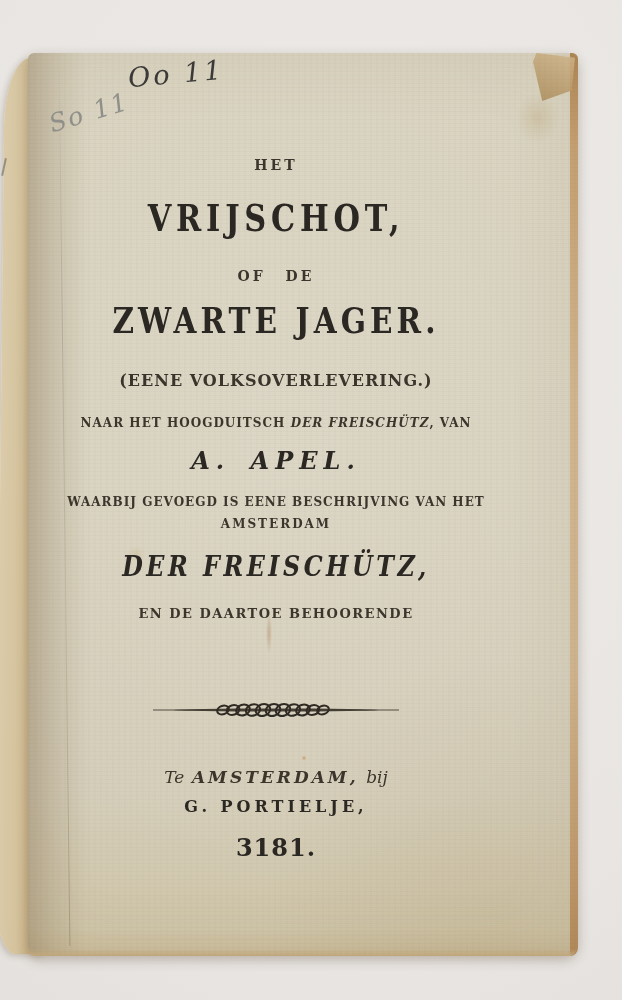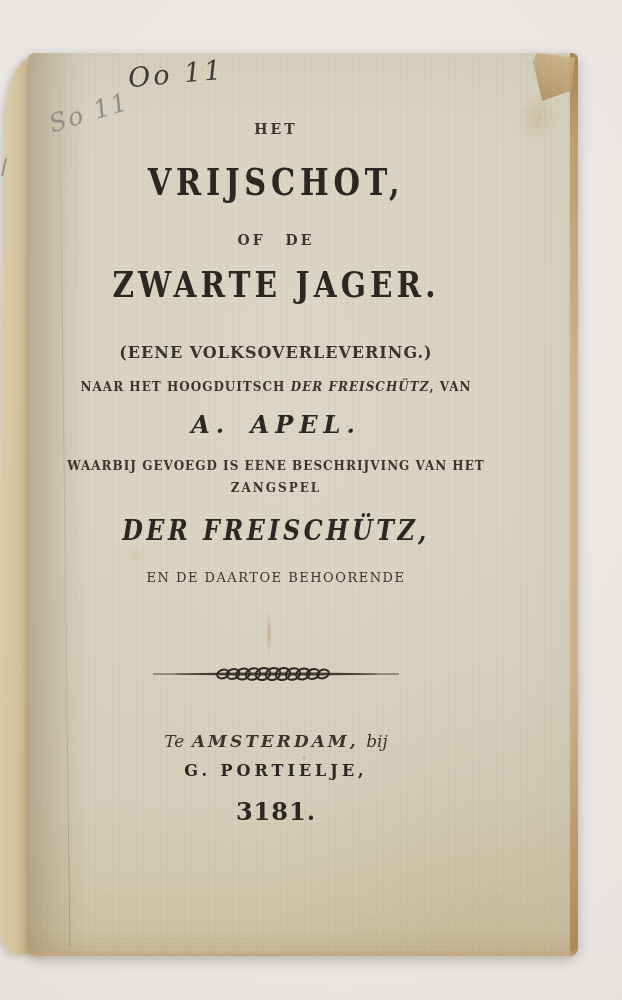--- a/index.html
+++ b/index.html
@@ -74,37 +74,37 @@
   
   .handwriting{position:absolute;white-space:nowrap;font-style:italic;
     font-family:"DejaVu Serif","Liberation Serif",serif;}
   .hw-ink{left:128px;top:58px;font-size:27px;color:#3c3a38;letter-spacing:3px;
     transform:rotate(-5deg);}
   .hw-pencil{left:48px;top:98px;font-size:25px;color:#90908a;letter-spacing:2px;
     transform:rotate(-17deg);}
   .pencil-tick{position:absolute;left:3px;top:158px;width:2px;height:18px;
     background:rgba(70,70,68,.45);transform:rotate(12deg);}
   
-  .text-layer{position:absolute;inset:0;}
+  .text-layer{position:absolute;inset:0;margin-top:36px;}
   .t-line{position:absolute;left:22px;width:508px;text-align:center;
     white-space:nowrap;color:#3b352c;line-height:1;}
   .big{color:#2b2723;font-weight:bold;}
   .ital{font-style:italic;}
   .gap-r{margin-right:.45em;}
   .l-het      {top:122px;font-size:14px;font-weight:bold;letter-spacing:3px;}
   .l-title    {top:163px;font-size:38px;letter-spacing:6px;transform:scaleX(.80);}
   .l-ofde     {top:233px;font-size:14px;font-weight:bold;letter-spacing:3px;word-spacing:12px;}
   .l-sub      {top:266px;font-size:36px;letter-spacing:5px;transform:scaleX(.82);}
-  .l-genre    {top:345px;font-size:16px;font-weight:bold;letter-spacing:1px;color:#3a342b;}
+  .l-genre    {top:337px;font-size:16px;font-weight:bold;letter-spacing:1px;color:#3a342b;}
   .l-naar     {top:381px;font-size:12px;font-weight:bold;letter-spacing:1px;}
   .l-author   {top:413px;font-size:24px;font-weight:bold;font-style:italic;letter-spacing:6px;word-spacing:6px;}
   .l-note1    {top:460px;font-size:12px;font-weight:bold;letter-spacing:1px;}
   .l-note2    {top:482px;font-size:12px;font-weight:bold;letter-spacing:2px;}
   .l-opera    {top:517px;font-size:27px;font-weight:bold;font-style:italic;letter-spacing:4px;transform:scaleX(.88);}
-  .l-note3    {top:571px;font-size:13px;font-weight:normal;letter-spacing:1.5px;}
+  .l-note3    {top:571px;font-size:13px;font-weight:bold;letter-spacing:1.5px;}
   .l-note4    {top:601px;font-size:18px;font-weight:bold;letter-spacing:3px;}
   .l-ornament {top:663px;}
   .l-imprint  {top:733px;font-size:17px;}
   .l-city     {font-weight:bold;letter-spacing:3px;}
   .l-publisher{top:763px;font-size:16px;font-weight:bold;letter-spacing:4px;}
   .l-year     {top:800px;font-size:24px;font-weight:bold;letter-spacing:1px;}
   .ornament-svg{display:inline-block;vertical-align:top;}
 </style>
 </head>
 <body>
@@ -141,21 +141,21 @@
     <div class="t-line l-sub big">ZWARTE JAGER.</div>
 
     <div class="t-line l-genre">(EENE VOLKSOVERLEVERING.)</div>
 
     <div class="t-line l-naar"><span class="gap-r">NAAR HET HOOGDUITSCH</span><span class="ital">DER FREISCHÜTZ</span><span>, VAN</span></div>
 
     <div class="t-line l-author big">A. APEL.</div>
 
     <div class="t-line l-note1">WAARBIJ GEVOEGD IS EENE BESCHRIJVING VAN HET</div>
 
-    <div class="t-line l-note2">ZANGSPEL</div>
+    <div class="t-line l-note2">AMSTERDAM</div>
 
     <div class="t-line l-opera big">DER FREISCHÜTZ,</div>
 
     <div class="t-line l-note3">EN DE DAARTOE BEHOORENDE</div>
 
 
     <div class="t-line l-ornament">
       <svg class="ornament-svg" width="250" height="22" viewBox="0 0 250 22">
         <line x1="2" y1="11" x2="248" y2="11" stroke="#3b352c" stroke-width="1" opacity="0.85"></line>
         <ellipse cx="125" cy="11" rx="102" ry="1.5" fill="#3b352c" opacity="0.9"></ellipse>

